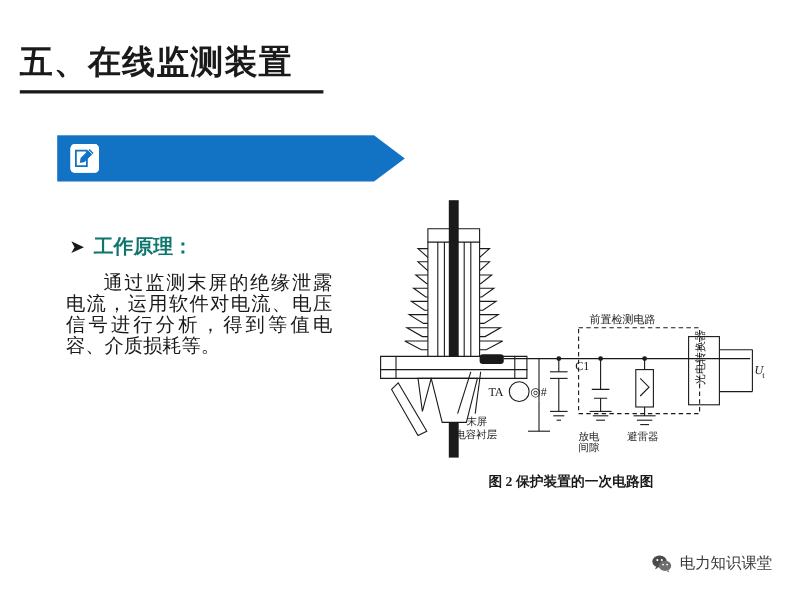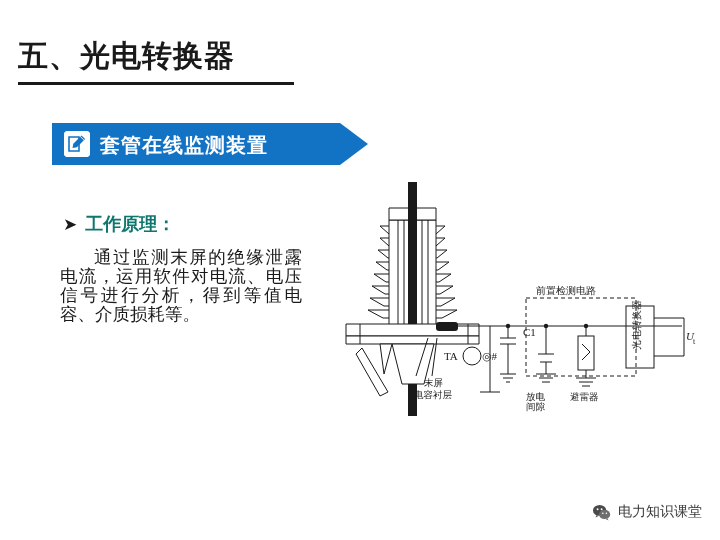--- a/index.html
+++ b/index.html
@@ -153,35 +153,34 @@
     font-size: 14px;
     color: #3a3a3a;
     white-space: nowrap;
   }
 </style>
 </head>
 <body>
 
 <div class="slide">
 
-  <div class="title">五、光电转换器</div>
+  <div class="title">五、在线监测装置</div>
   <div class="title-underline"></div>
 
   <div class="banner">
     <div class="banner-body"></div>
     <div class="banner-arrow"></div>
     <div class="banner-icon">
       <svg width="26" height="26" viewBox="0 0 26 26">
         <rect x="0" y="0" width="26" height="26" rx="4" fill="#ffffff"></rect>
         <path d="M5 6 h10 v14 H5 z" fill="none" stroke="#1273c4" stroke-width="1.6"></path>
         <path d="M17.5 4.5 l3.6 3.6 -8.2 8.2 -4.4 0.8 0.8 -4.4 z" fill="#1273c4"></path>
         <path d="M16.4 5.6 l3.6 3.6" stroke="#ffffff" stroke-width="0.9"></path>
       </svg>
     </div>
-    <div class="banner-text">套管在线监测装置</div>
   </div>
 
   <div class="bullet-row">
     <span class="bullet-marker">➤</span>
     <span class="bullet-label">工作原理：</span>
   </div>
   <div class="paragraph">通过监测末屏的绝缘泄露电流，运用软件对电流、电压信号进行分析，得到等值电容、介质损耗等。</div>
 
   <div class="figure">
     <svg width="358" height="262" viewBox="0 0 358 262">
@@ -276,20 +275,21 @@
         <text x="186" y="232" font-size="9.5">间隙</text>
         <text x="230" y="222" font-size="9.5">避雷器</text>
         <text x="84" y="208" font-size="9.5">末屏</text>
         <text x="74" y="220" font-size="9.5">电容衬层</text>
         <text x="346" y="162" font-size="11" font-style="italic">U</text>
         <text x="353" y="166" font-size="8">t</text>
         <text x="300" y="172" font-size="10" transform="rotate(-90 300 172)">光电转换器</text>
       </g>
     </svg>
   </div>
+  <div class="figure-caption">图 2   保护装置的一次电路图</div>
 
   <div class="footer">
     <span class="footer-logo">
       <svg width="19" height="19" viewBox="0 0 19 19">
         <ellipse cx="7.6" cy="7.4" rx="6.6" ry="5.4" fill="#4a4a4a"></ellipse>
         <path d="M4.6 12 L3.4 14.6 L6.4 13.1 Z" fill="#4a4a4a"></path>
         <ellipse cx="12.6" cy="11.4" rx="5.6" ry="4.6" fill="#6f6f6f"></ellipse>
         <path d="M15.4 15.2 L16.6 17.4 L13.8 16.2 Z" fill="#6f6f6f"></path>
         <circle cx="5.6" cy="6.2" r="0.95" fill="#ffffff"></circle>
         <circle cx="9.6" cy="6.2" r="0.95" fill="#ffffff"></circle>

